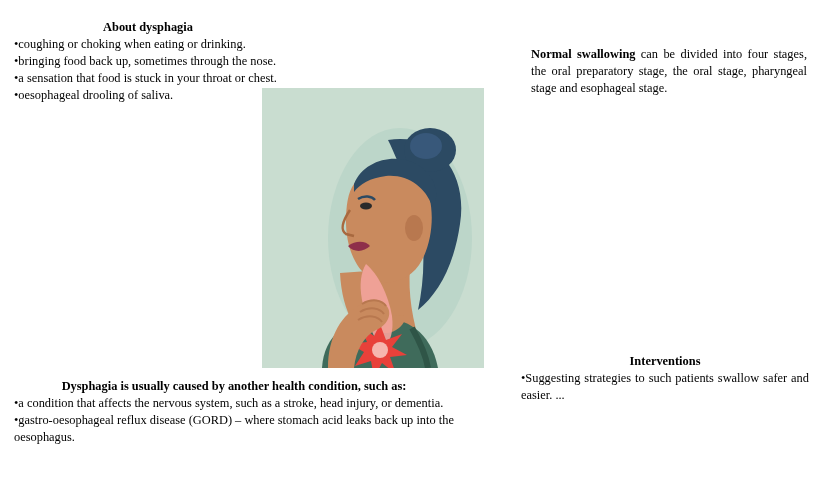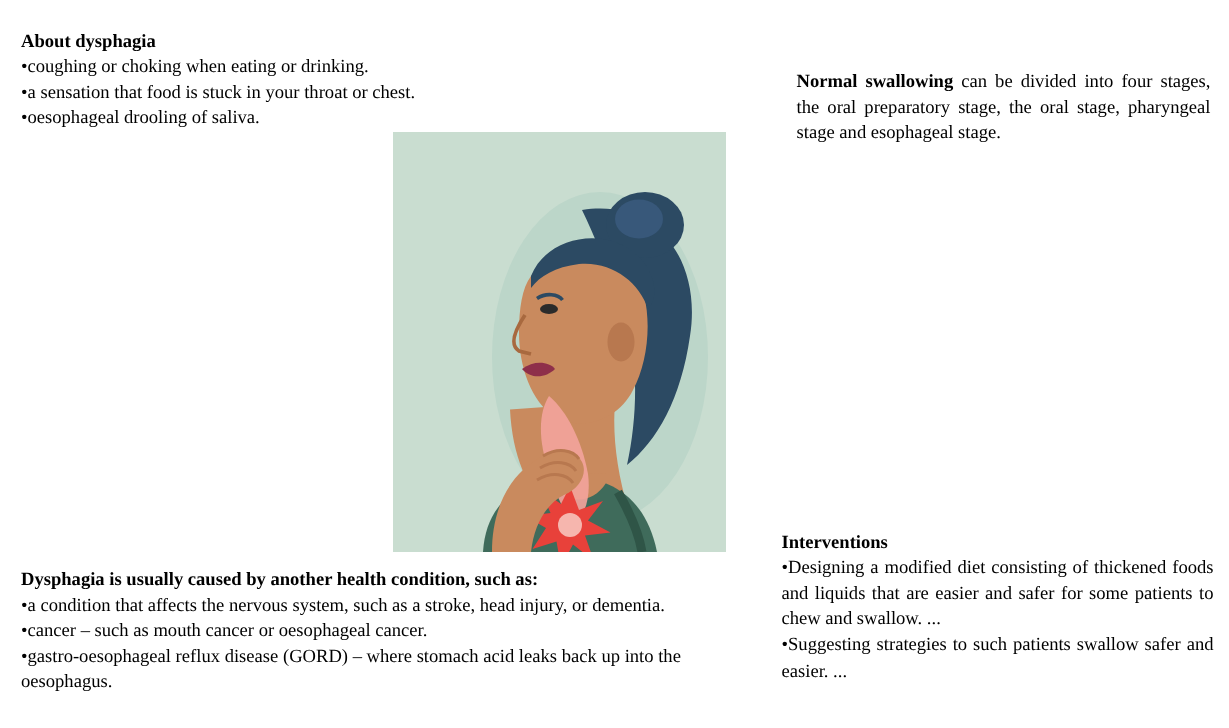--- a/index.html
+++ b/index.html
@@ -21,20 +21,21 @@
   }
 
   
   .block {
     position: absolute;
     font-size: 12.4px;
     line-height: 1.38;
   }
   .block .heading {
     font-weight: bold;
+    text-align: center;
   }
   .block p {
     margin: 0;
   }
   .justified {
     text-align: justify;
     text-justify: inter-word;
     margin-top: 22px;
   }
 
@@ -88,20 +89,21 @@
   }
 </style>
 </head>
 <body>
 
 <div class="page">
 
   <div class="block" id="about-dysphagia">
     <p class="heading">About dysphagia</p>
     <p class="bullet-line">•coughing or choking when eating or drinking.</p>
+    <p class="bullet-line">•bringing food back up, sometimes through the nose.</p>
     <p class="bullet-line">•a sensation that food is stuck in your throat or chest.</p>
     <p class="bullet-line">•oesophageal drooling of saliva.</p>
   </div>
 
   <div class="block justified" id="normal-swallowing">
     <p><span class="heading">Normal swallowing</span><span> can be divided into four stages, the oral preparatory stage, the oral stage, pharyngeal stage and esophageal stage.</span></p>
   </div>
 
   <div id="illustration">
     <svg viewBox="0 0 222 280" xmlns="http://www.w3.org/2000/svg">
@@ -146,23 +148,21 @@
       <path d="M98 224 C108 218 118 220 122 226" fill="none" stroke="#b8784f" stroke-width="2"></path>
       <path d="M96 232 C106 226 116 228 120 234" fill="none" stroke="#b8784f" stroke-width="2"></path>
 
       <path d="M150 240 C158 254 164 268 166 280" fill="none" stroke="#2f5547" stroke-width="6"></path>
     </svg>
   </div>
 
   <div class="block" id="causes">
     <p class="heading">Dysphagia is usually caused by another health condition, such as:</p>
     <p class="bullet-line">•a condition that affects the nervous system, such as a stroke, head injury, or dementia.</p>
-    <p class="bullet-line">•cancer – such as mouth cancer or oesophageal cancer.</p>
     <p class="bullet-line">•gastro-oesophageal reflux disease (GORD) – where stomach acid leaks back up into the oesophagus.</p>
   </div>
 
   <div class="block justified" id="interventions">
     <p class="heading">Interventions</p>
-    <p class="bullet-line">•Designing a modified diet consisting of thickened foods and liquids that are easier and safer for some patients to chew and swallow. ...</p>
     <p class="bullet-line">•Suggesting strategies to such patients swallow safer and easier. ...</p>
   </div>
 
 </div>
 
 </body></html>

